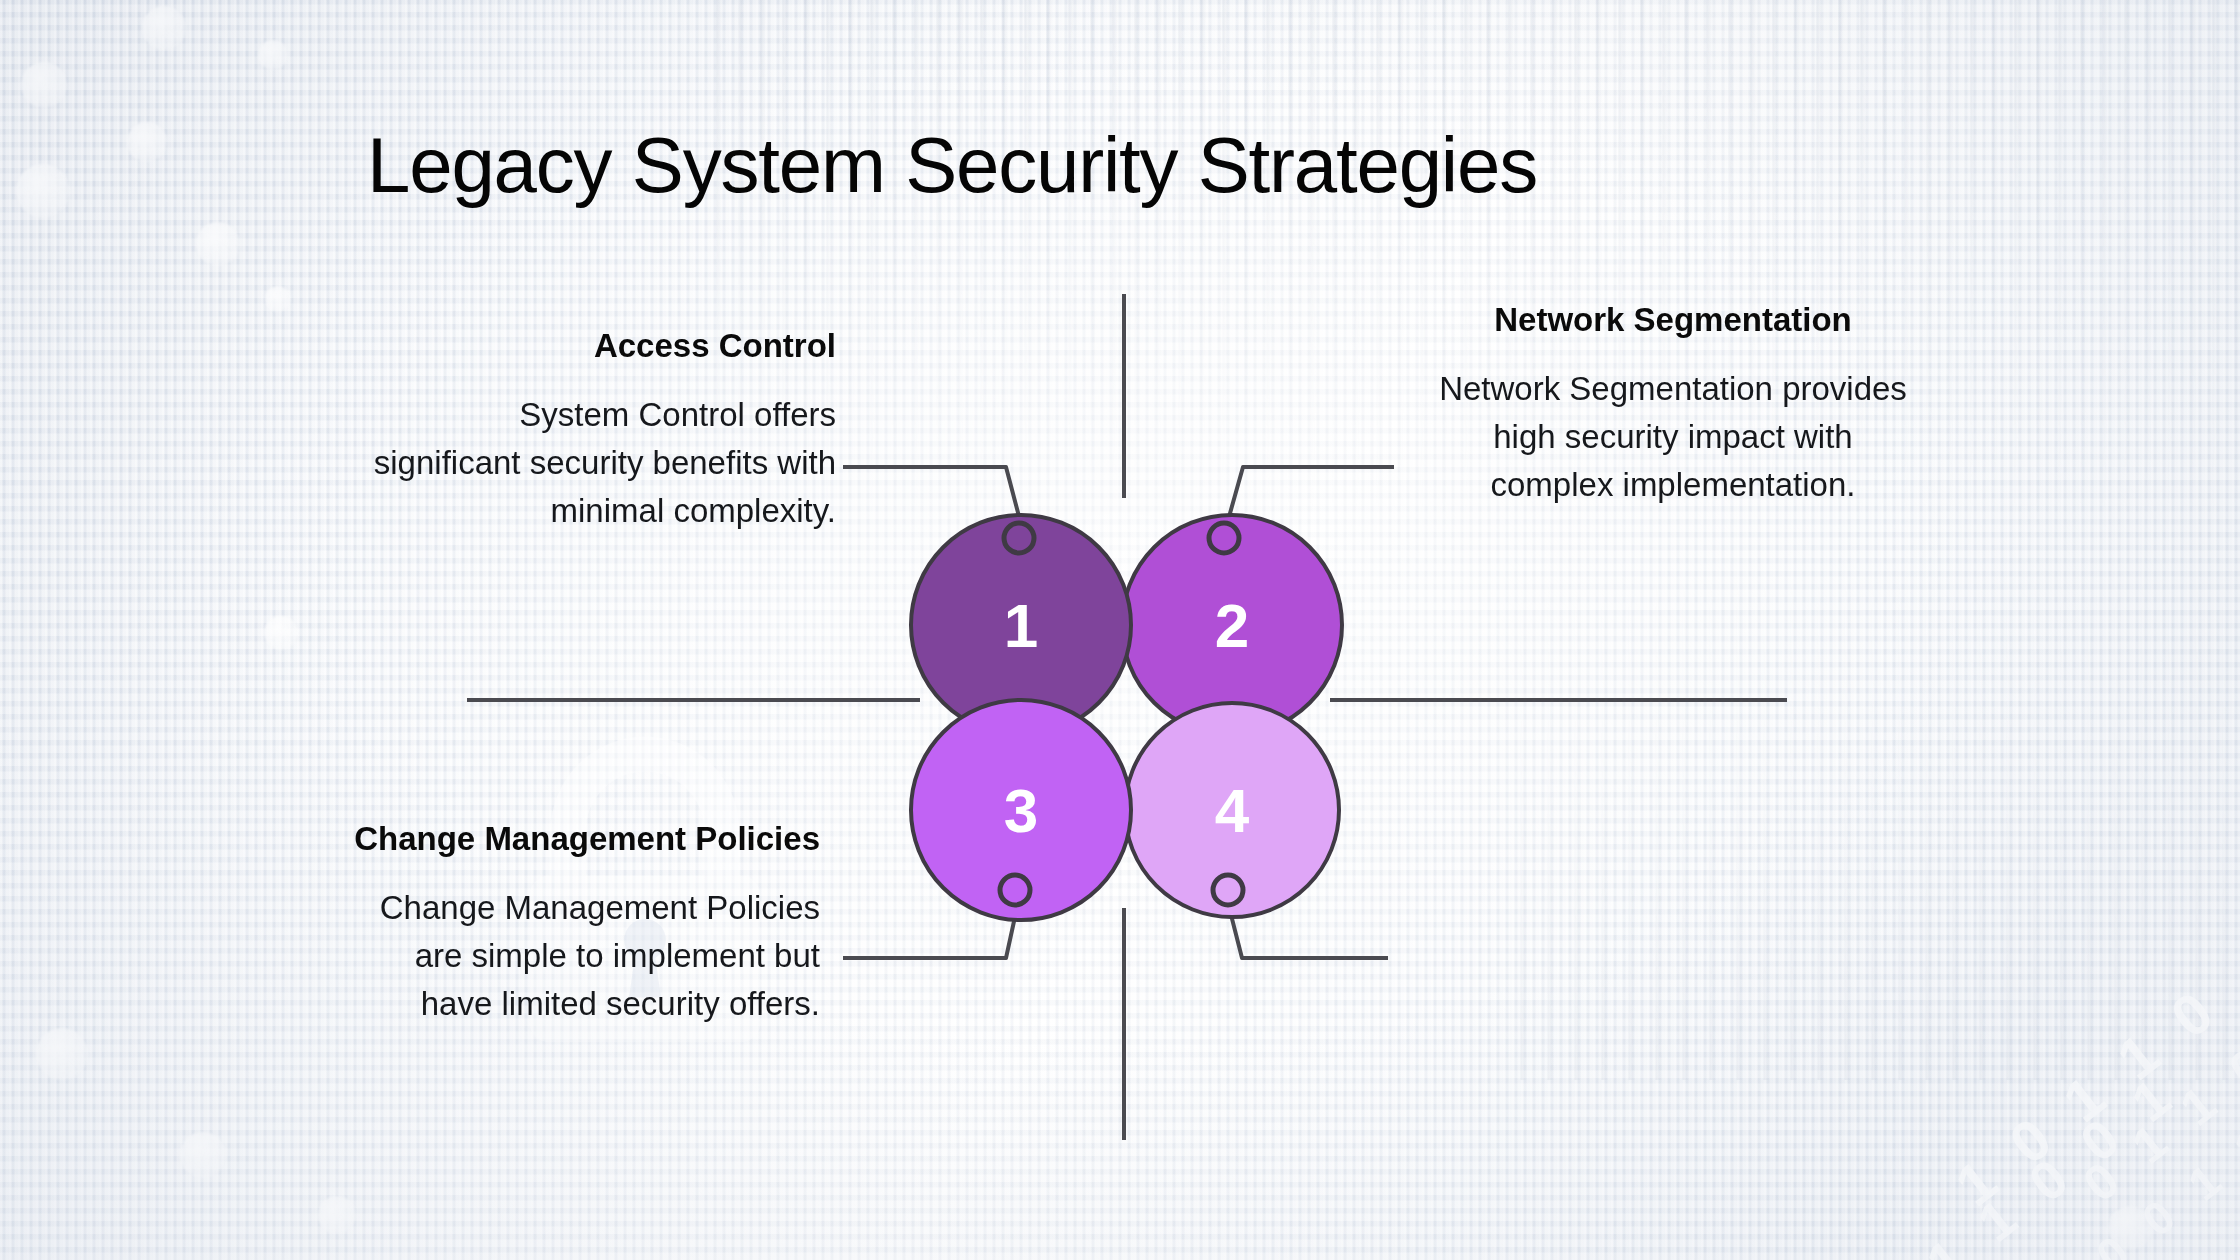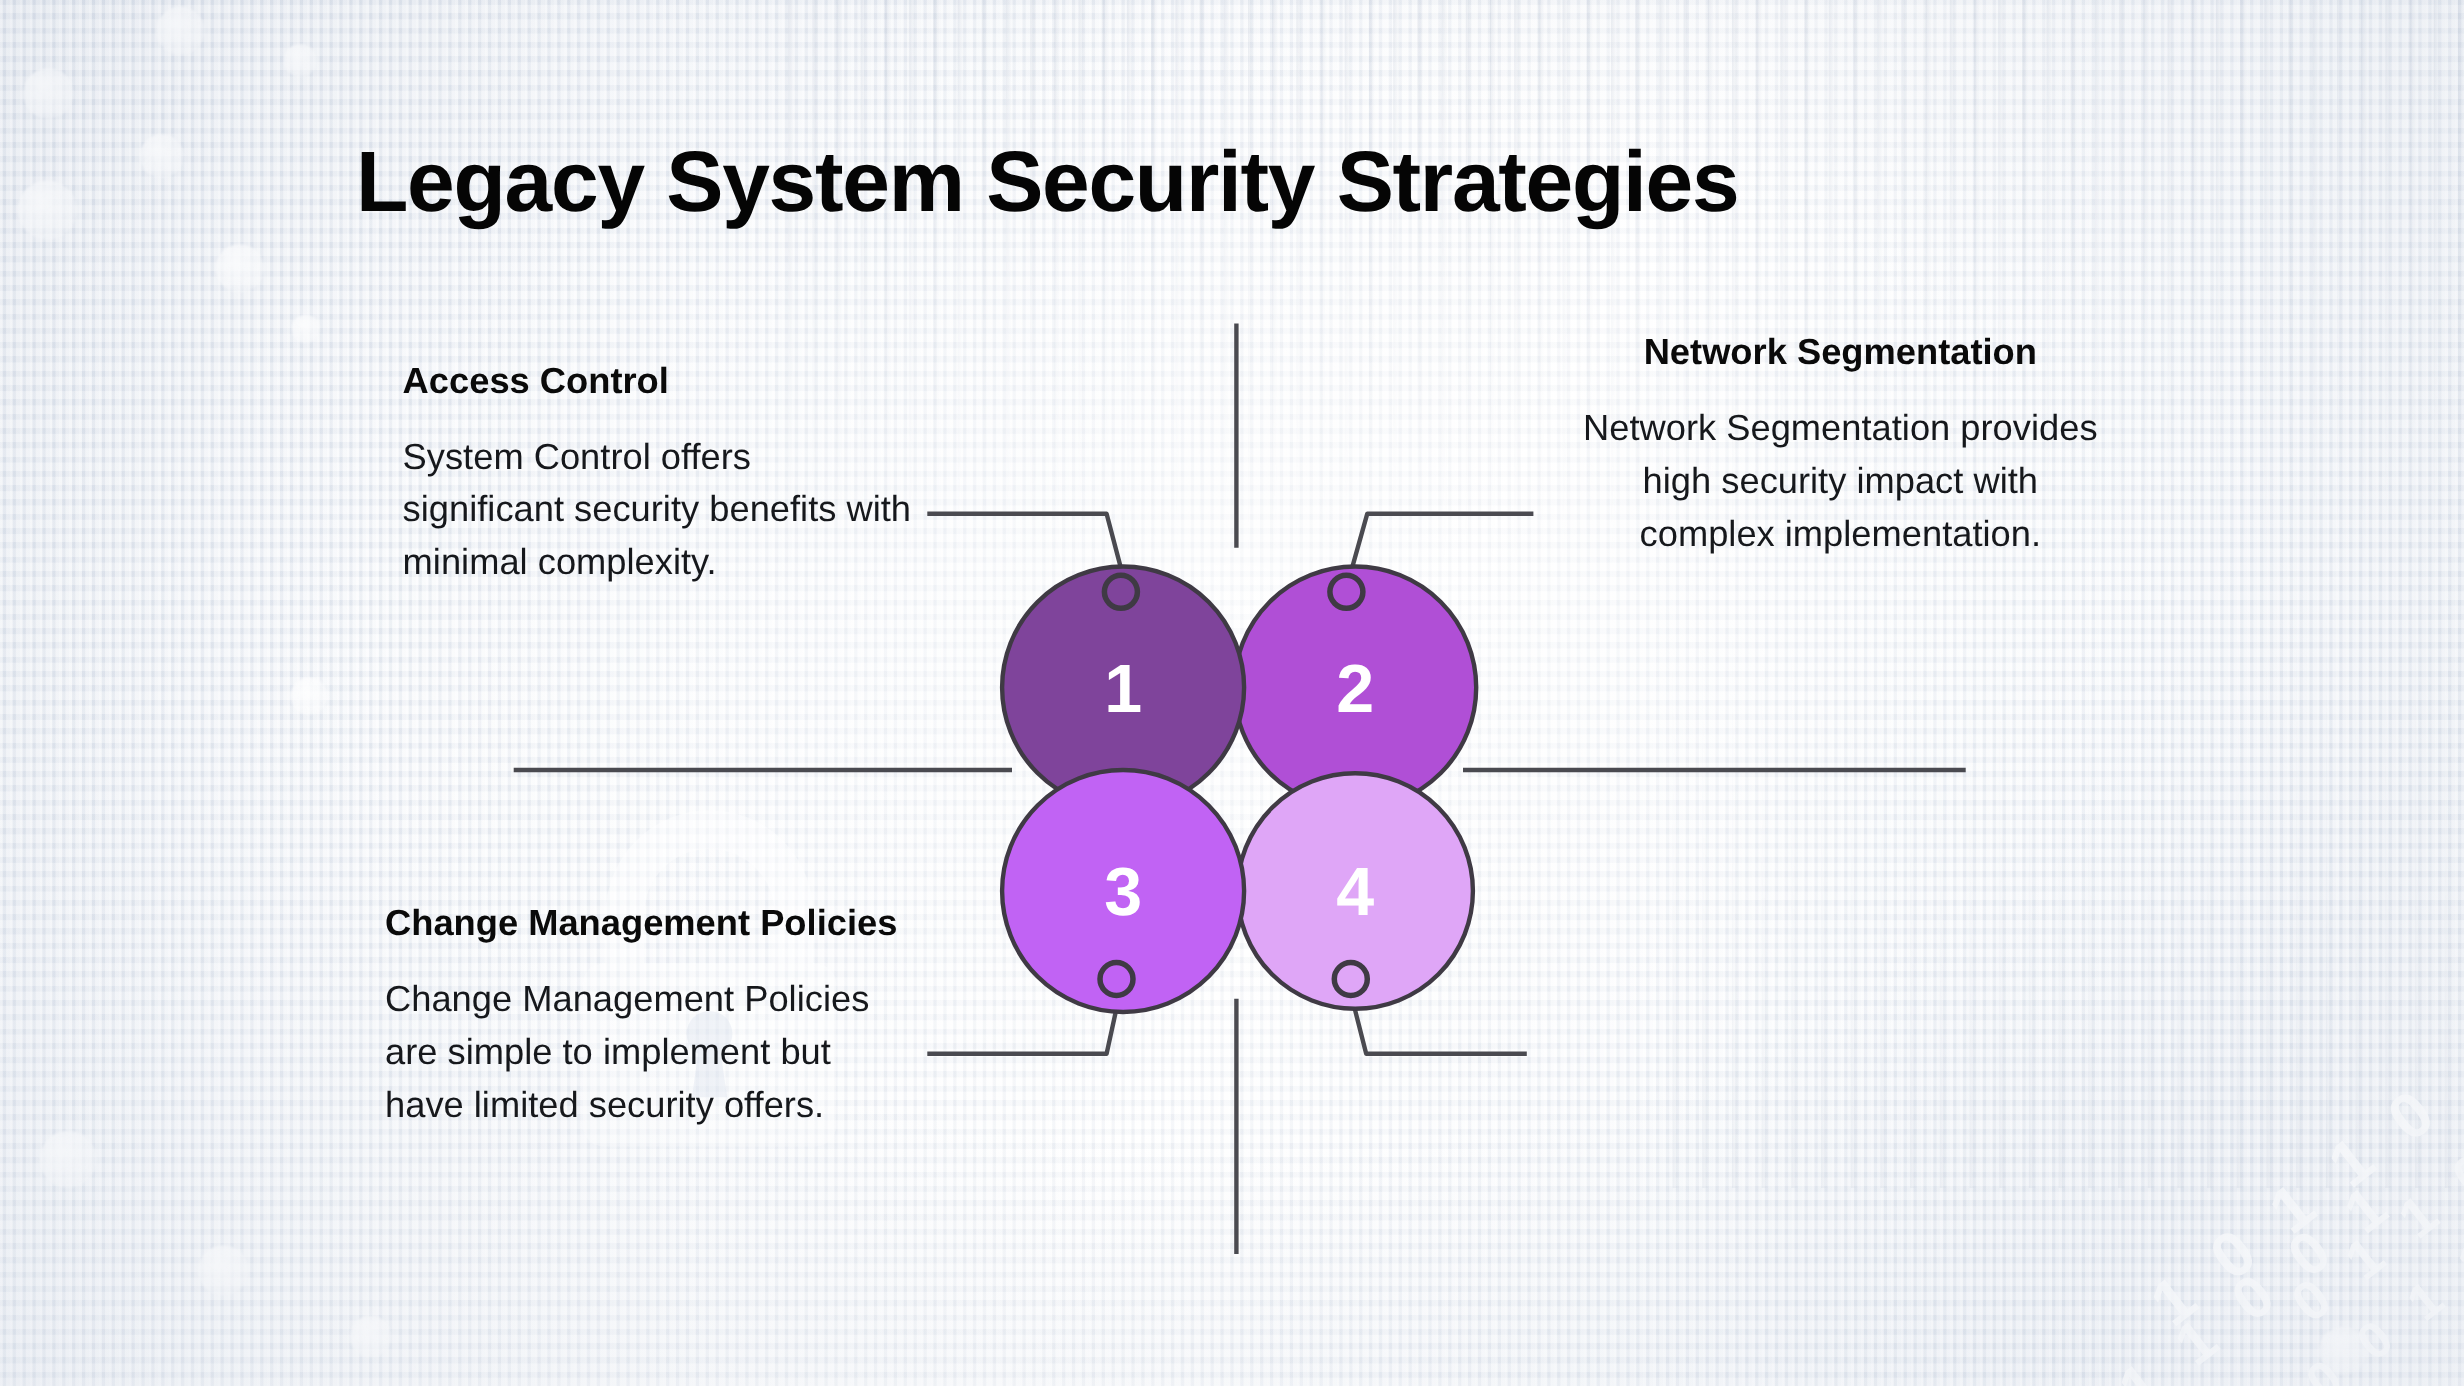--- a/index.html
+++ b/index.html
@@ -68,33 +68,33 @@
   }
   .vignette{ position:absolute; inset:0;
     background:radial-gradient(ellipse at 50% 45%, rgba(255,255,255,.55) 0%, rgba(255,255,255,.12) 48%, rgba(205,213,226,.30) 100%); }
 
   
   #content { position:absolute; inset:0; z-index:5; }
 
   .title{
     position:absolute; top:120px; left:0; width:1904px;
     text-align:center;
-    font-size:78px; font-weight:700; color:#050505;
+    font-size:78px; font-weight:400; color:#050505;
     letter-spacing:-1.2px;
   }
 
   .block{ position:absolute; width:470px; }
   .block .head{
     font-size:33px; font-weight:700; color:#0a0a0a; line-height:1.12;
   }
   .block .body{
     font-size:33px; font-weight:400; color:#16181c; line-height:1.46;
     margin-top:26px;
   }
-  .align-right{ text-align:left; }
+  .align-right{ text-align:right; }
   .align-left{ text-align:center; }
 
   #blk-1{ left:366px;  top:328px; }
   #blk-2{ left:1438px; top:302px; }
   #blk-3{ left:350px;  top:821px; }
   #blk-4{ left:1410px; top:825px; }
 
   svg#diagram{ position:absolute; left:0; top:0; width:2240px; height:1260px; overflow:visible; }
   .num{ fill:#ffffff; font-family:"Liberation Sans", sans-serif;
         font-weight:700; font-size:62px; text-anchor:middle; }

